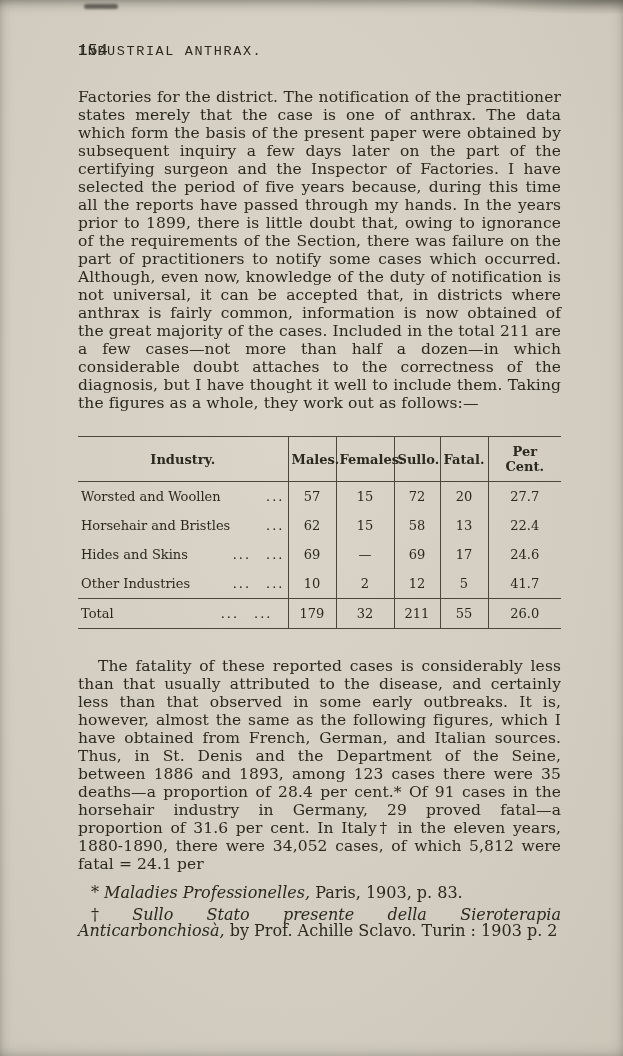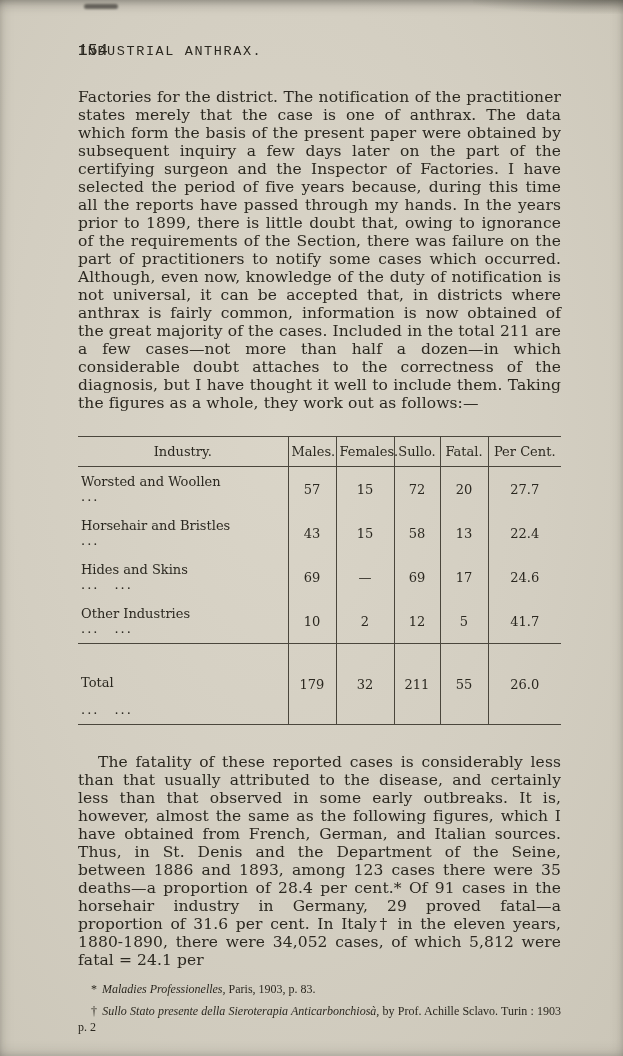--- a/index.html
+++ b/index.html
@@ -71,36 +71,35 @@
     border-top: 1px solid #4a463c;
     border-bottom: 1px solid #4a463c;
   }
   table.stats th, table.stats td {
     font-weight: normal;
     padding: 7px 3px;
     vertical-align: middle;
   }
   table.stats th:not(:first-child),
   table.stats td:not(:first-child) { border-left: 1px solid #4a463c; }
-  table.stats thead th { border-bottom: 1px solid #4a463c; text-align: center; }
+  table.stats thead th { border-bottom: 1px solid #4a463c; text-align: center; font-weight: bold; }
   td.num { text-align: center; }
   td.ind { padding-left: 8px; padding-right: 10px; }
-  td.ind .ind-wrap { display: flex; justify-content: space-between; flex-direction: column; }
+  td.ind .ind-wrap { display: flex; justify-content: space-between; }
   .leader { letter-spacing: 2px; }
   tr.total-row td { border-top: 1px solid #4a463c; }
-  tr.total-row td.ind .ind-wrap { justify-content: flex-end; gap: 12px; padding-right: 12px; margin-top: 24px; }
+  tr.total-row td.ind .ind-wrap { justify-content: space-between; gap: 12px; padding-right: 12px; }
 
   .footnotes { margin-top: 10px; }
   .footnote {
     margin: 0 0 5px 0;
-    font-size: 12px;
+    font-size: 16px;
     line-height: 16.5px;
     text-indent: 13px;
     text-align: justify;
-    font-family: Liberation Serif, serif;
   }
   .footnote .fn-marker { margin-right: 5px; }
 </style>
 </head>
 <body>
 
 <div class="page">
   <div class="smudge smudge-tl"></div>
   <div class="smudge smudge-tr"></div>
 
@@ -144,21 +143,21 @@
         <td class="num">20</td>
         <td class="num">27.7</td>
       </tr>
       <tr>
         <td class="ind">
           <span class="ind-wrap">
               <span>Horsehair and Bristles</span>
               <span class="leader">...</span>
             </span>
         </td>
-        <td class="num">43</td>
+        <td class="num">62</td>
         <td class="num">15</td>
         <td class="num">58</td>
         <td class="num">13</td>
         <td class="num">22.4</td>
       </tr>
       <tr>
         <td class="ind">
           <span class="ind-wrap">
               <span>Hides and Skins</span>
               <span class="leader">... ...</span>

